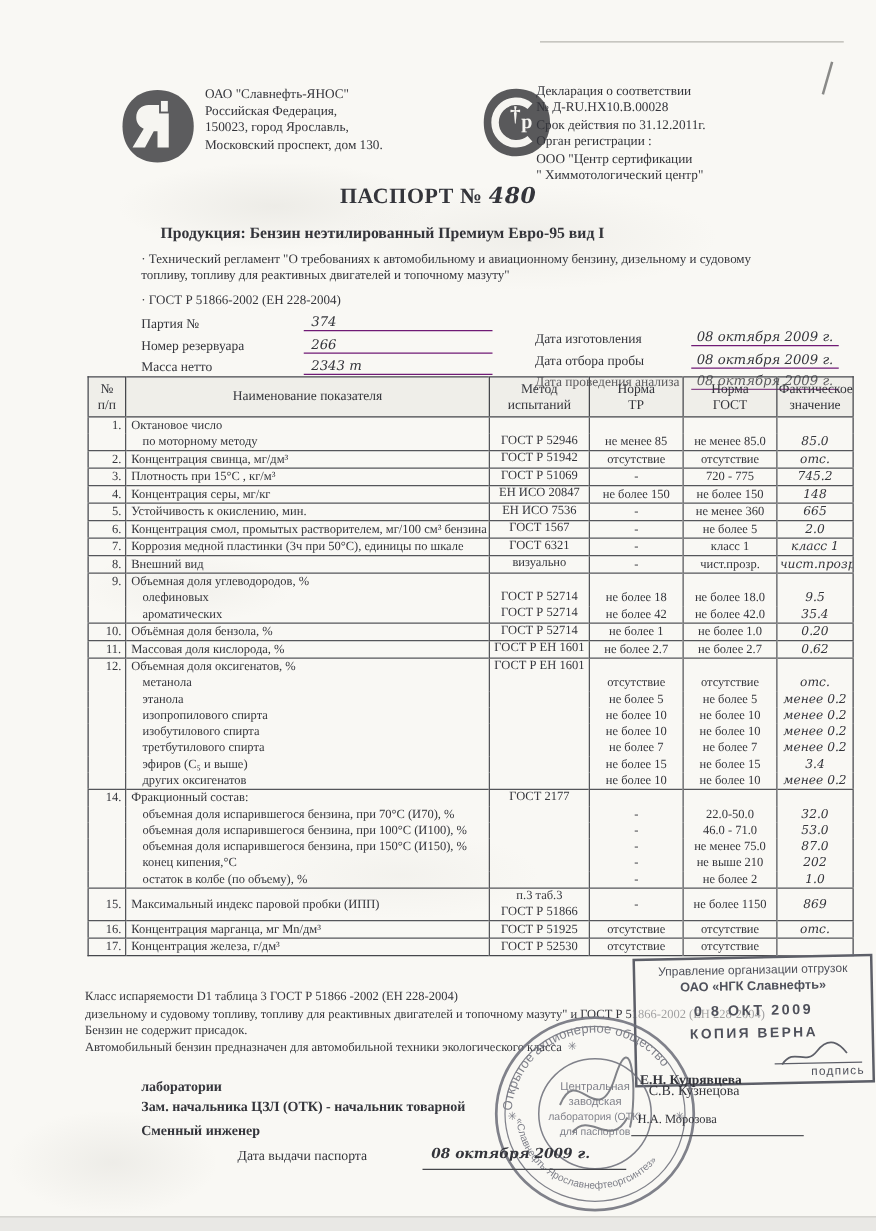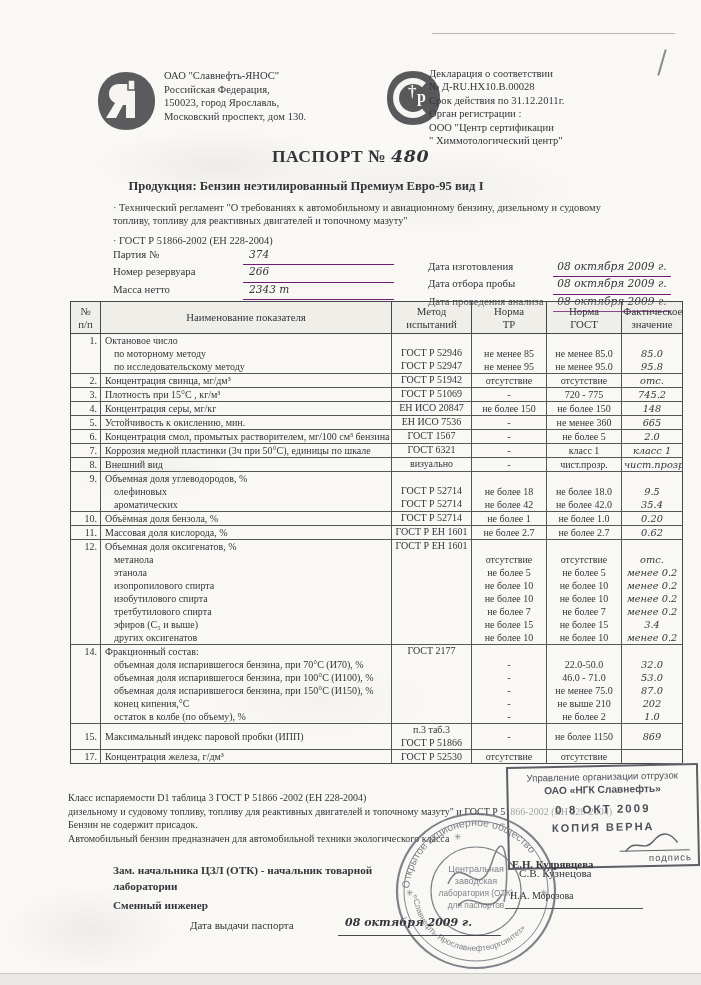--- a/index.html
+++ b/index.html
@@ -26,21 +26,21 @@
   .title{left:0;top:146px;width:701px;text-align:center;font-size:17.5px;font-weight:bold;letter-spacing:.5px;}
   .title .hand{font-style:italic;font-family:"DejaVu Serif",serif;}
   .product{left:0;top:179px;width:612px;text-align:center;font-size:12.6px;font-weight:bold;}
 
   .regs{left:113px;top:201px;width:512px;font-size:10.4px;line-height:13.2px;}
   .regs .li + .li{margin-top:7px;}
 
   .fields{font-size:10.8px;}
   .fields-left{left:113px;top:248px;width:300px;}
   .fields-right{left:428px;top:260px;width:245px;}
-  .frow{display:flex;height:17.3px;}
+  .frow{display:flex;height:17.3px;align-items:flex-end;}
   .flabel{flex:0 0 auto;}
   .fields-left .flabel{width:130px;}
   .fields-right .flabel{width:125px;}
   .fvalue{border-bottom:1px solid #701a75;font-style:italic;font-family:"DejaVu Serif",serif;font-size:10.6px;}
   .fields-left .fvalue{width:145px;padding-left:6px;}
   .fields-right .fvalue{width:118px;text-align:center;white-space:nowrap;}
 
   
   .tblwrap{left:70px;top:301px;width:613px;}
   table{border-collapse:collapse;width:613px;table-layout:fixed;}
@@ -199,28 +199,20 @@
             <td class="f"></td>
           </tr>
           <tr>
             <td class="n"></td>
             <td class="name sub">по моторному методу</td>
             <td class="m">ГОСТ Р 52946</td>
             <td class="tr">не менее 85</td>
             <td class="g">не менее 85.0</td>
             <td class="f">85.0</td>
           </tr>
-          <tr>
-            <td class="n"></td>
-            <td class="name sub">по исследовательскому методу</td>
-            <td class="m">ГОСТ Р 52947</td>
-            <td class="tr">не менее 95</td>
-            <td class="g">не менее 95.0</td>
-            <td class="f">95.8</td>
-          </tr>
           <tr class="rt">
             <td class="n">2.</td>
             <td class="name">Концентрация свинца, мг/дм³</td>
             <td class="m">ГОСТ Р 51942</td>
             <td class="tr">отсутствие</td>
             <td class="g">отсутствие</td>
             <td class="f">отс.</td>
           </tr>
           <tr class="rt">
             <td class="n">3.</td>
@@ -423,20 +415,28 @@
             <td class="f">1.0</td>
           </tr>
           <tr class="rt">
             <td class="n">15.</td>
             <td class="name">Максимальный индекс паровой пробки (ИПП)</td>
             <td class="m">п.3 таб.3
 ГОСТ Р 51866</td>
             <td class="tr">-</td>
             <td class="g">не более 1150</td>
             <td class="f">869</td>
+          </tr>
+          <tr class="rt">
+            <td class="n">16.</td>
+            <td class="name">Концентрация марганца, мг Mn/дм³</td>
+            <td class="m">ГОСТ Р 51925</td>
+            <td class="tr">отсутствие</td>
+            <td class="g">отсутствие</td>
+            <td class="f">отс.</td>
           </tr>
           <tr class="rt">
             <td class="n">17.</td>
             <td class="name">Концентрация железа, г/дм³</td>
             <td class="m">ГОСТ Р 52530</td>
             <td class="tr">отсутствие</td>
             <td class="g">отсутствие</td>
             <td class="f"></td>
           </tr>
         </tbody>
@@ -482,22 +482,22 @@
       <text x="84" y="86" text-anchor="middle" font-size="8.4" font-family="Liberation Sans,sans-serif" fill="#6b6d78">лаборатория (ОТК)</text>
       <text x="84" y="98" text-anchor="middle" font-size="8.4" font-family="Liberation Sans,sans-serif" fill="#6b6d78">для паспортов</text>
       <path d="M56 74 C 70 40, 86 96, 100 52 S 118 66, 112 92 M66 96 C 80 78, 96 110, 110 84" fill="none" stroke="#5d5f68" stroke-width="1.6" opacity=".9"></path>
       <text x="62" y="30" font-size="9" fill="#6b6d78">✳</text>
       <text x="14" y="86" font-size="9" fill="#6b6d78">✳</text>
       <text x="148" y="86" font-size="9" fill="#6b6d78">✳</text>
     </svg>
   </div>
 
   <div class="abs sig-role1">
+    <div>лаборатории</div>
     <div>Зам. начальника ЦЗЛ (ОТК) - начальник  товарной</div>
-    <div>лаборатории</div>
   </div>
   <div class="abs sig-role2">Сменный инженер</div>
   <div class="abs name1">Е.Н. Кудрявцева</div>
   <div class="abs name2">С.В. Кузнецова</div>
   <div class="abs name3">Н.А. Морозова</div>
   <div class="abs name-line"></div>
 
   <div class="abs issue-label">Дата выдачи паспорта</div>
   <div class="abs issue-value">08  октября  2009 г.</div>
   <div class="abs issue-line"></div>

